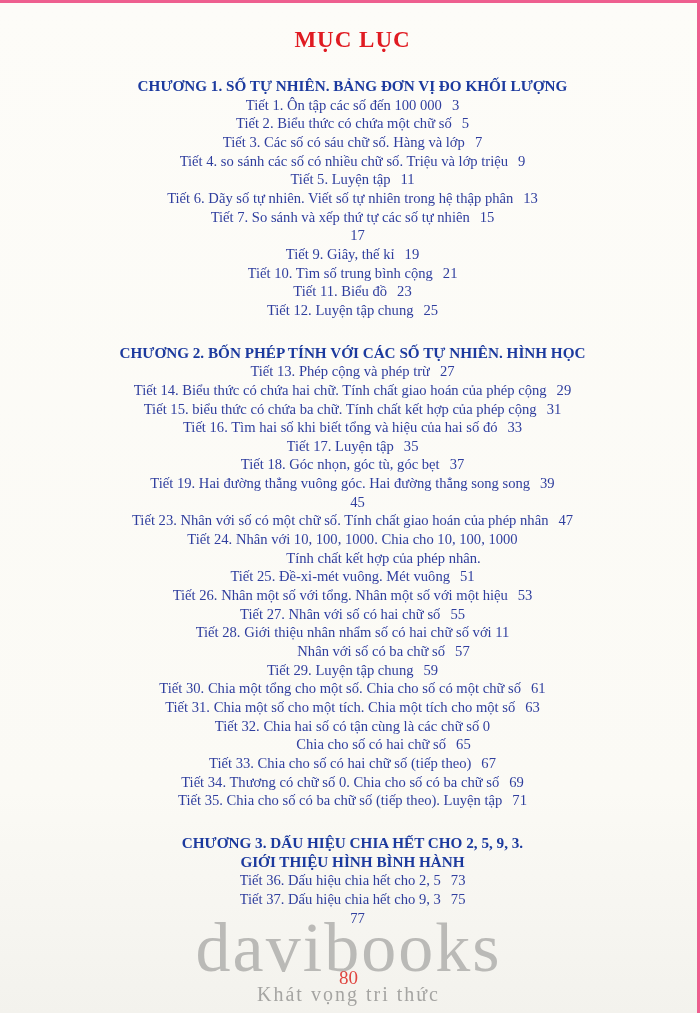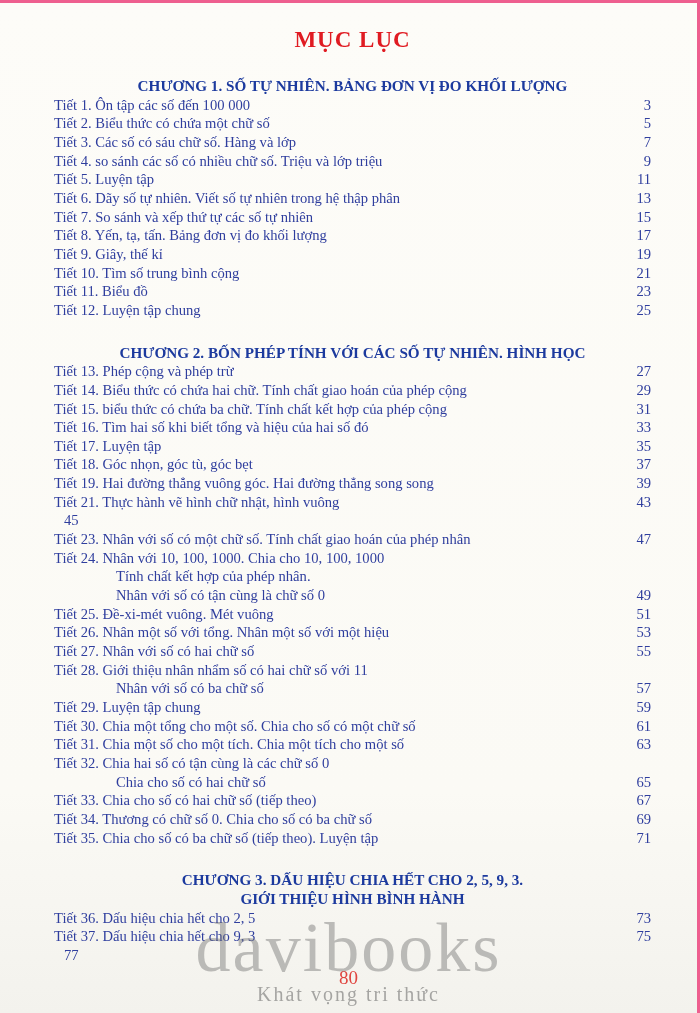--- a/index.html
+++ b/index.html
@@ -36,21 +36,21 @@
     font-size: 15.2px;
     line-height: 18.65px;
     color: var(--heading-blue, #1c3a9e);
     margin-top: 24px;
   }
   .entry {
     color: var(--entry-blue, #2f3e9e);
   }
   .entry-line {
     display: flex;
-    justify-content: space-between;
+    justify-content: center;
     align-items: baseline;
     font-size: 14.6px;
     line-height: 18.65px;
   }
   .entry-line.cont {
     padding-left: 62px;
   }
   .entry-text {
     white-space: nowrap;
     overflow: hidden;
@@ -141,21 +141,20 @@
           </div>
         </div>
         <div class="entry">
           <div class="entry-line">
             <span class="entry-text">Tiết 7. So sánh và xếp thứ tự các số tự nhiên</span>
             <span class="entry-page">15</span>
           </div>
         </div>
         <div class="entry">
           <div class="entry-line">
-            <span class="entry-text">Tiết 8. Yến, tạ, tấn. Bảng đơn vị đo khối lượng</span>
             <span class="entry-page">17</span>
           </div>
         </div>
         <div class="entry">
           <div class="entry-line">
             <span class="entry-text">Tiết 9. Giây, thế kỉ</span>
             <span class="entry-page">19</span>
           </div>
         </div>
         <div class="entry">
@@ -216,45 +215,35 @@
           </div>
         </div>
         <div class="entry">
           <div class="entry-line">
             <span class="entry-text">Tiết 19. Hai đường thẳng vuông góc. Hai đường thẳng song song</span>
             <span class="entry-page">39</span>
           </div>
         </div>
         <div class="entry">
           <div class="entry-line">
-            <span class="entry-text">Tiết 21. Thực hành vẽ hình chữ nhật, hình vuông</span>
-            <span class="entry-page">43</span>
-          </div>
-        </div>
-        <div class="entry">
-          <div class="entry-line">
             <span class="entry-page">45</span>
           </div>
         </div>
         <div class="entry">
           <div class="entry-line">
             <span class="entry-text">Tiết 23. Nhân với số có một chữ số. Tính chất giao hoán của phép nhân</span>
             <span class="entry-page">47</span>
           </div>
         </div>
         <div class="entry">
           <div class="entry-line">
             <span class="entry-text">Tiết 24. Nhân với 10, 100, 1000. Chia cho 10, 100, 1000</span>
           </div>
           <div class="entry-line cont">
             <span class="entry-text">Tính chất kết hợp của phép nhân.</span>
-          </div>
-          <div class="entry-line cont">
-            <span class="entry-text">Nhân với số có tận cùng là chữ số 0</span>
-            <span class="entry-page">49</span>
           </div>
         </div>
         <div class="entry">
           <div class="entry-line">
             <span class="entry-text">Tiết 25. Đề-xi-mét vuông. Mét vuông</span>
             <span class="entry-page">51</span>
           </div>
         </div>
         <div class="entry">
           <div class="entry-line">

